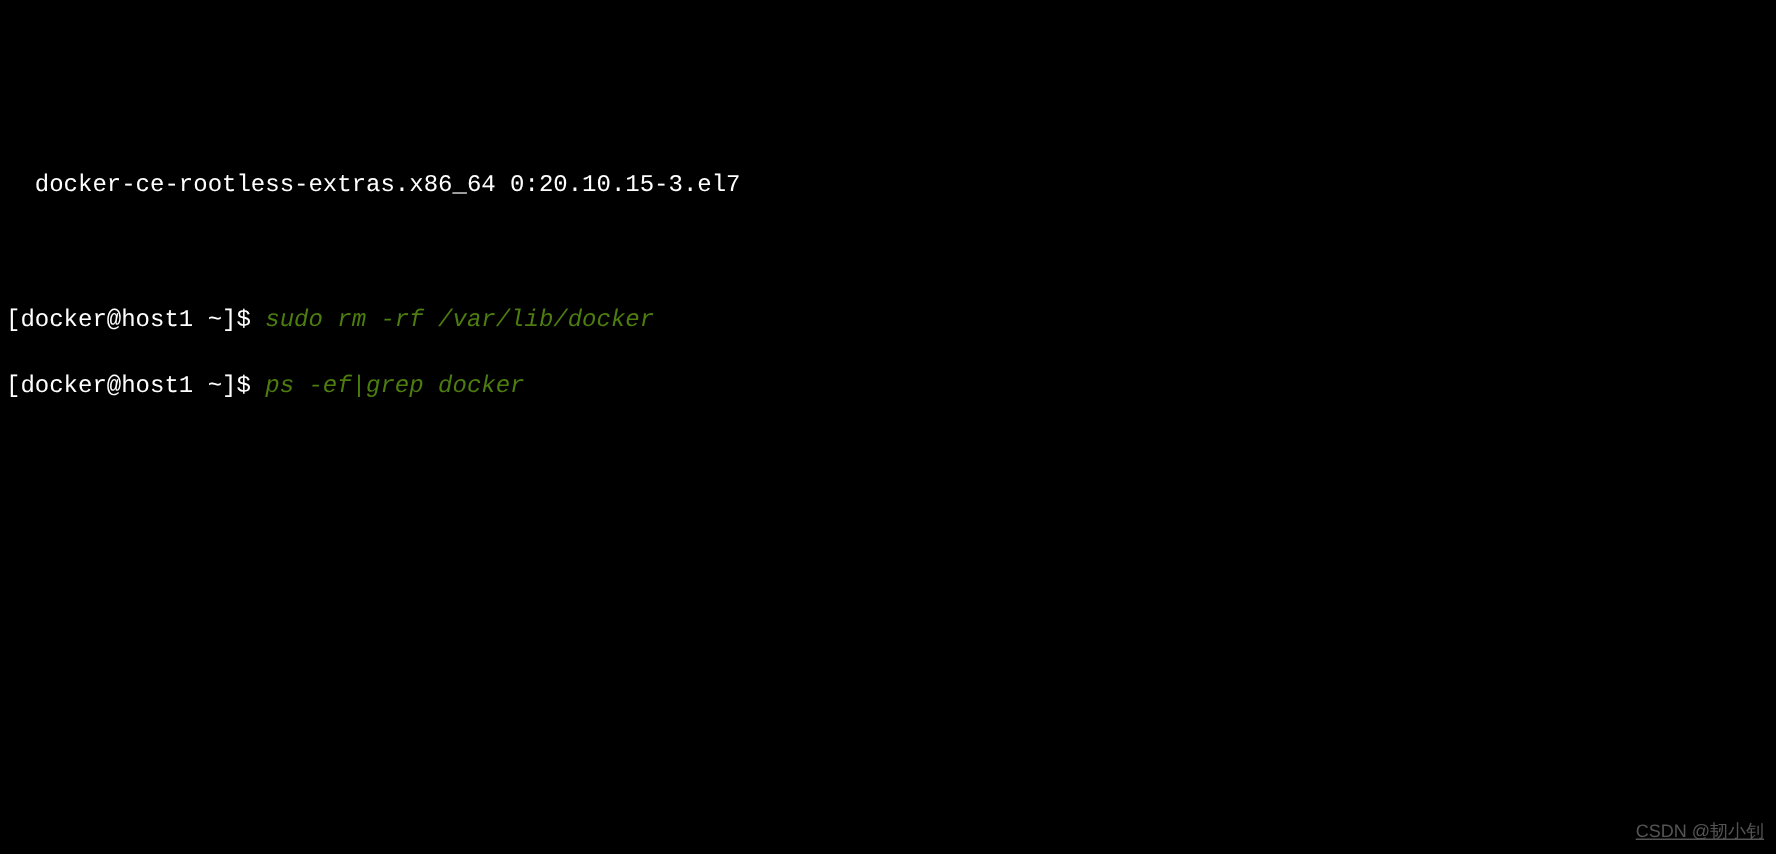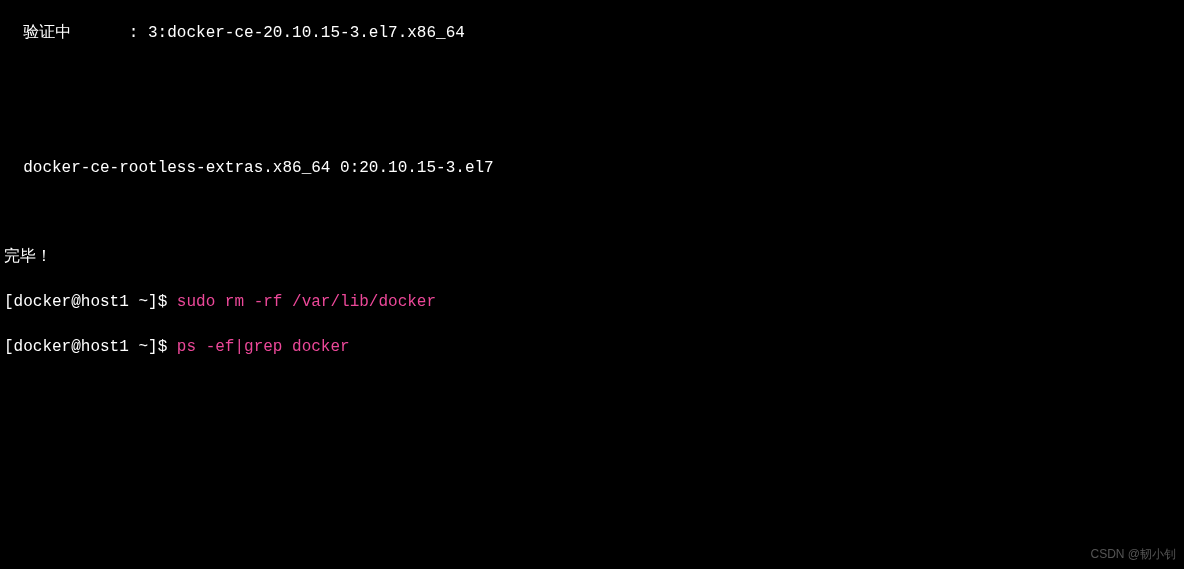--- a/index.html
+++ b/index.html
@@ -12,42 +12,41 @@
     line-height: 1.4;
     width: 1184px;
     height: 569px;
     overflow: hidden;
     position: relative;
   }
   .terminal {
     white-space: pre;
     padding: 0 4px;
   }
-  .cmd { color: #ec4899; }
+  .cmd { color: #4d7c0f; font-style: italic; }
   .watermark {
     position: absolute;
     bottom: 6px;
     right: 8px;
     font-size: 12px;
     color: #9a9a9a;
     opacity: 0.55;
     font-family: "Microsoft YaHei", sans-serif;
+    text-decoration: underline;
   }
   .blank { height: 22.4px; }
 </style>
 </head>
 <body>
 
 <div class="terminal">
-<div>  验证中      : 3:docker-ce-20.10.15-3.el7.x86_64</div>
 <div class="blank"></div>
 <div class="blank"></div>
 <div>  docker-ce-rootless-extras.x86_64 0:20.10.15-3.el7</div>
 <div class="blank"></div>
-<div>完毕！</div>
 <div><span>[docker@host1 ~]$ </span><span class="cmd">sudo rm -rf /var/lib/docker</span></div>
 <div><span>[docker@host1 ~]$ </span><span class="cmd">ps -ef|grep docker</span></div>
 
 
 
 
 
 
 
 

